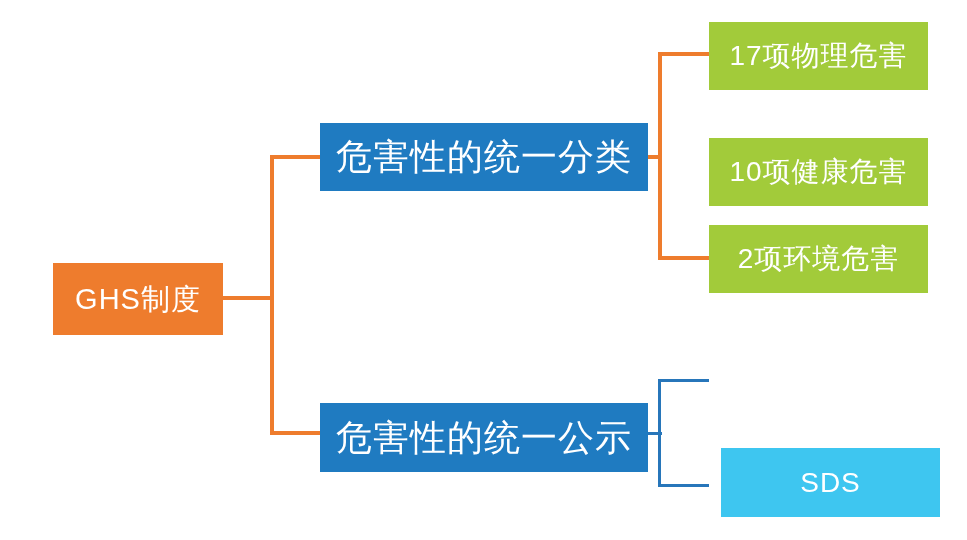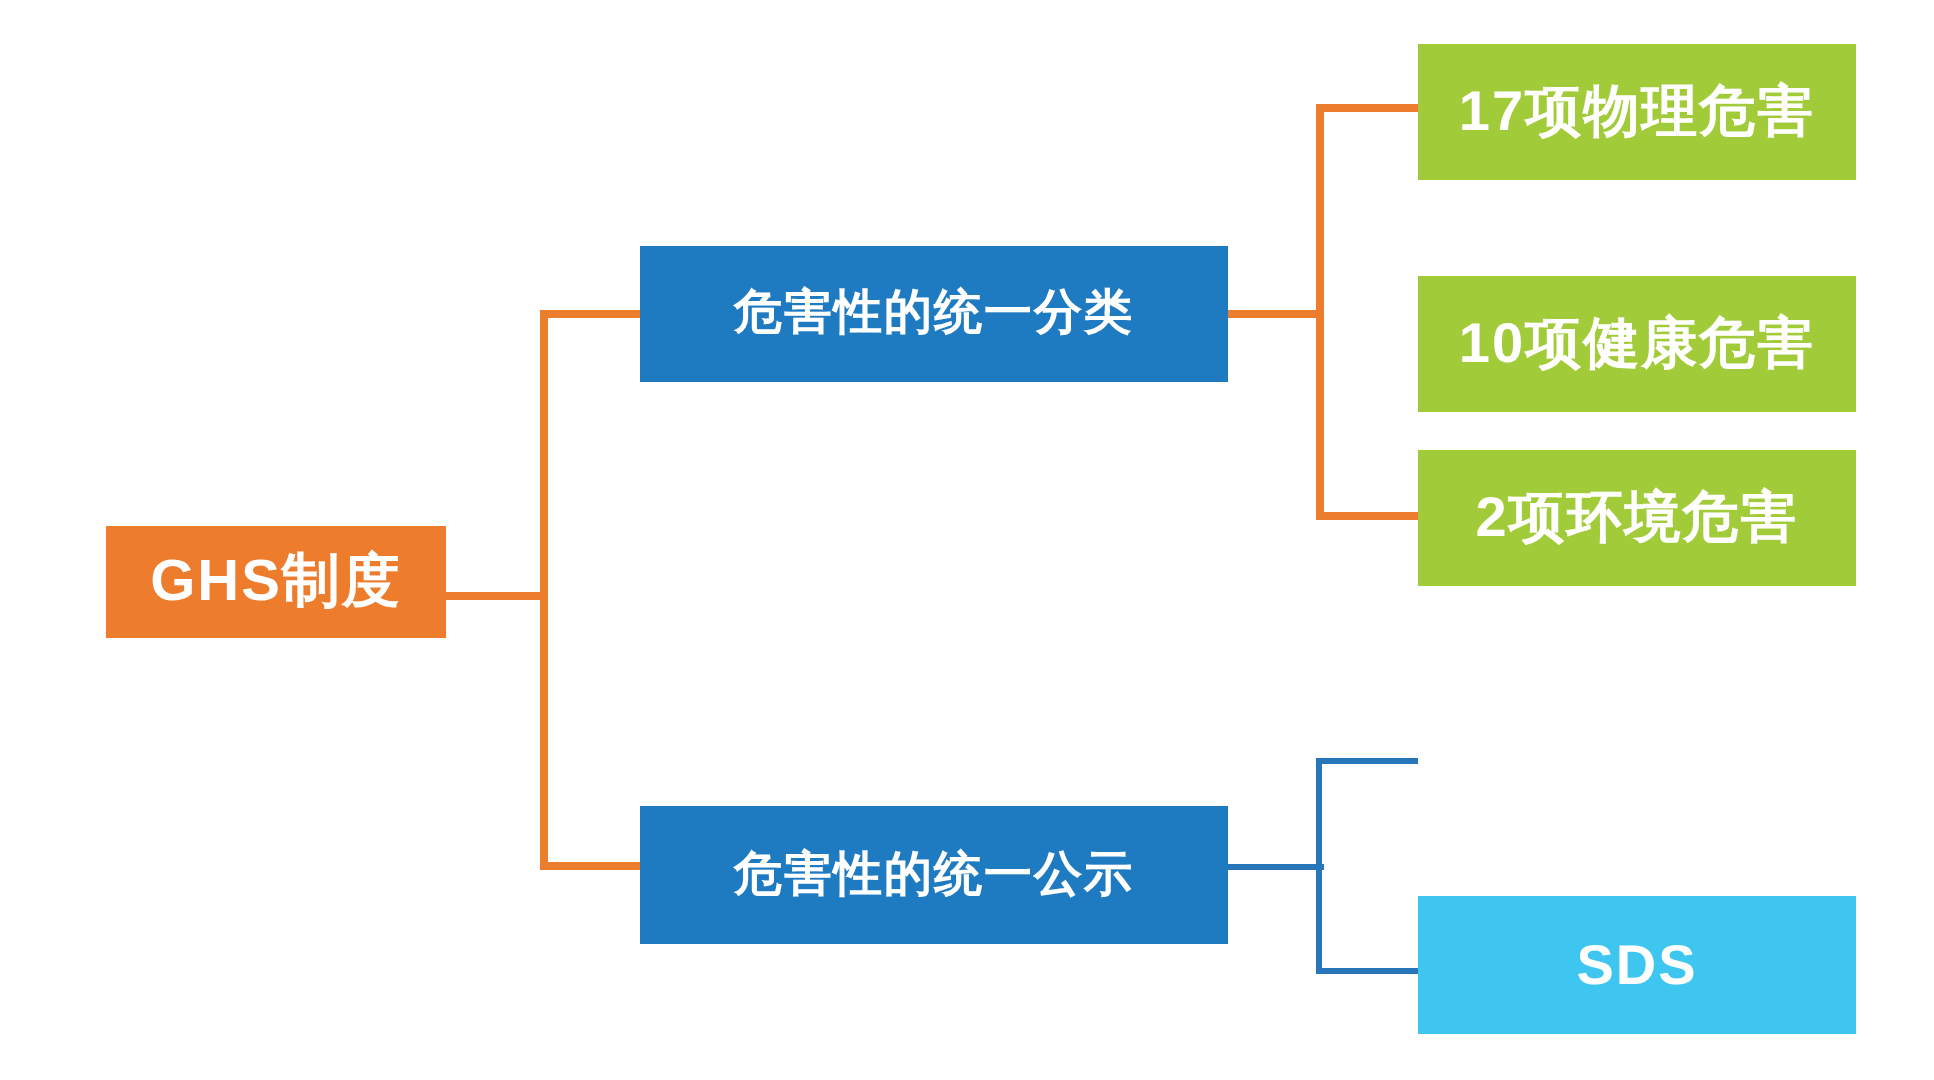--- a/index.html
+++ b/index.html
@@ -6,31 +6,30 @@
     --orange:#EE7C2D; --blue:#1F7BC1; --green:#A2CB3A;
     --light-blue:#3EC6F0; --line-blue:#2776BA; --text:#FFFFFF; --background:#FFFFFF;
   }
   html,body{margin:0;padding:0;}
   body{background:var(--background);font-family:"Liberation Sans",sans-serif;}
   .canvas{position:relative;width:967px;height:540px;background:var(--background);overflow:hidden;}
   .node{
     position:absolute;display:flex;align-items:center;justify-content:center;
     color:var(--text);text-align:center;letter-spacing:1px;line-height:1;
     font-family:"Liberation Sans",sans-serif;
-    font-weight:bold;
   }
-  .root{left:53px;top:263px;width:170px;height:56px;background:var(--orange);font-size:29px;}
-  .branch{left:320px;width:294px;background:var(--blue);font-size:24px;}
+  .root{left:53px;top:263px;width:170px;height:72px;background:var(--orange);font-size:29px;}
+  .branch{left:320px;width:328px;background:var(--blue);font-size:36px;}
   .branch.b1{top:123px;height:68px;}
   .branch.b2{top:403px;height:69px;}
   .leaf{left:709px;width:219px;height:68px;font-size:28px;}
   .leaf.green{background:var(--green);}
   .leaf.lblue{background:var(--light-blue);}
   .g1{top:22px;} .g2{top:138px;} .g3{top:225px;}
-  .lb1{top:347px;} .lb2{top:448px;height:69px;}
+  .lb1{top:347px;} .lb2{top:448px;height:69px;margin-left:12px;}
   .line{position:absolute;}
   .line.orange{background:var(--orange);}
   .line.blueline{background:var(--line-blue);}
   
   .l-root-h {left:223px;top:296px;width:51px;height:4px;}
   .l-left-v {left:270px;top:155px;width:4px;height:280px;}
   .l-b1-h   {left:270px;top:155px;width:50px;height:4px;}
   .l-b2-h   {left:270px;top:431px;width:50px;height:4px;}
   
   .l-b1-out {left:614px;top:155px;width:48px;height:4px;}

